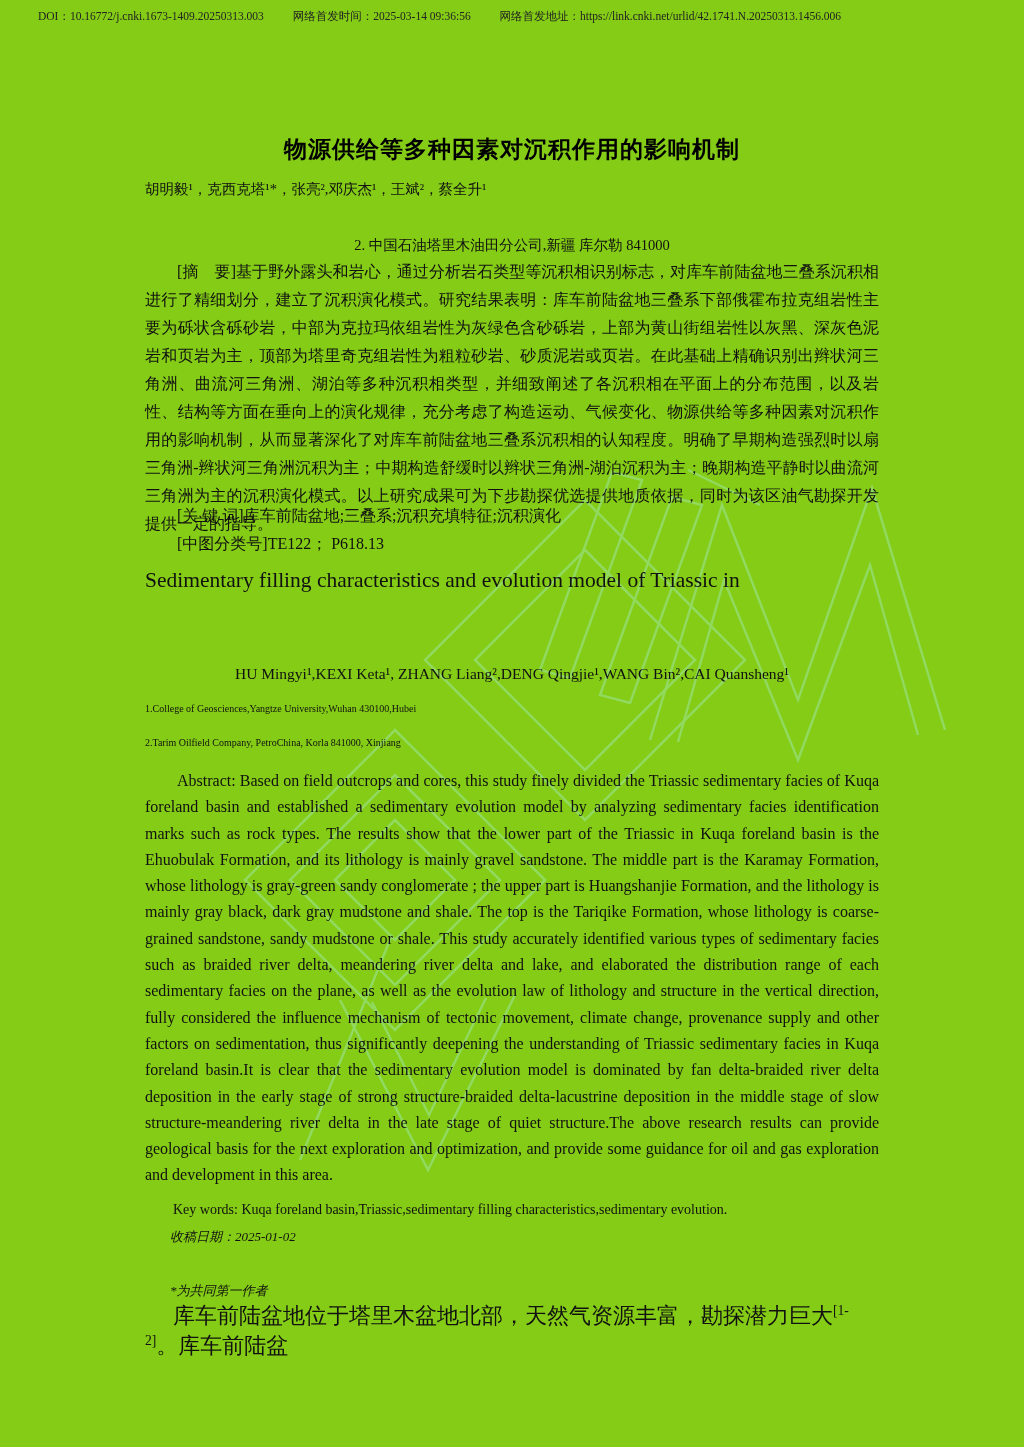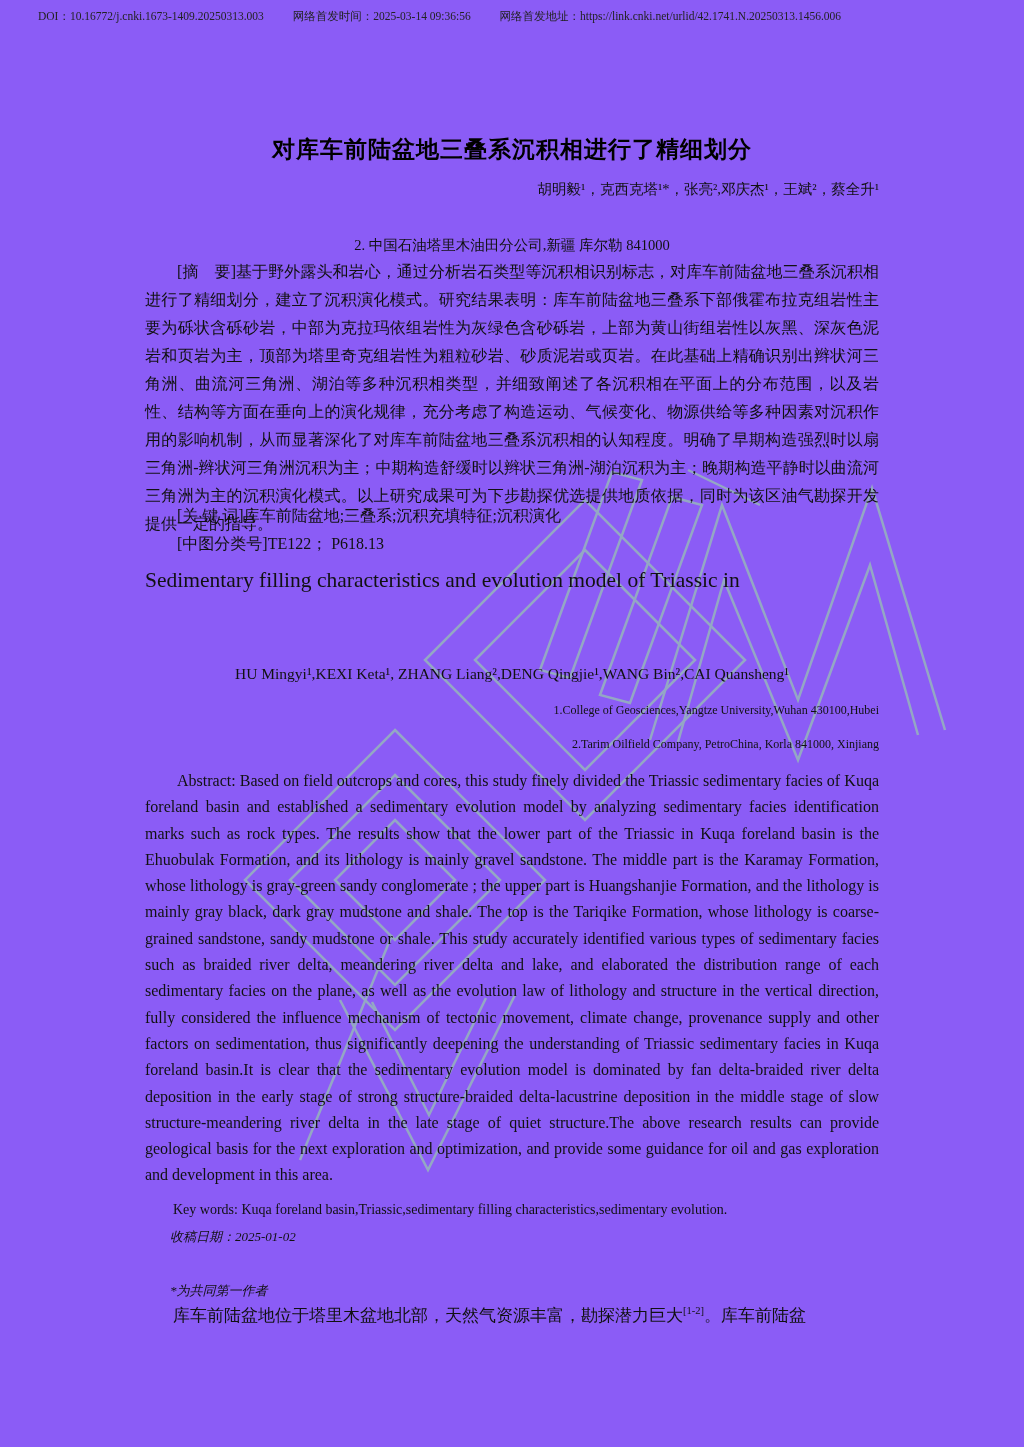--- a/index.html
+++ b/index.html
@@ -1,44 +1,44 @@
 <!DOCTYPE html>
 <html><head>
 <meta charset="utf-8">
 <style>
   html,body { margin:0; padding:0; background:#ffffff; }
   .page {
     position:relative; width:1024px; height:1447px; margin:0 auto;
-    background:#8b5cf6; overflow:hidden; color:#111;
+    background:#84cc16; overflow:hidden; color:#111;
     font-family:"Liberation Serif", serif;
   }
   .hdr {
     position:absolute; top:9px; left:38px; right:20px;
     font-size:11.5px; color:#222; white-space:nowrap;
     font-family:"Liberation Serif", serif;
   }
   .hdr span { margin-right:26px; }
   .wm { position:absolute; left:0; top:0; z-index:1; pointer-events:none; }
   .content { position:absolute; left:145px; top:0; width:734px; height:100%; z-index:2; }
   .blk { position:absolute; left:0; width:734px; }
   .title-zh {
     text-align:center; font-size:23px; font-weight:bold; letter-spacing:1px;
     font-family:"Liberation Sans", sans-serif; color:#000;
   }
-  .authors-zh { text-align:right; font-size:14.5px; }
+  .authors-zh { text-align:left; font-size:14.5px; }
   .affil-zh { text-align:center; font-size:14.5px; }
   .abs-zh { font-size:16px; line-height:28px; text-align:justify; text-indent:2em; }
   .kw-zh, .clc { font-size:16px; text-indent:2em; }
   .title-en { text-align:left; font-size:21.5px; }
   .authors-en { text-align:center; font-size:15.5px; }
-  .affil-en { text-align:right; font-size:12px; }
+  .affil-en { text-align:left; font-size:10px; }
   .abs-en { font-size:16px; line-height:26.3px; text-align:justify; text-indent:2em; }
   .kw-en { font-size:14px; line-height:26.3px; text-indent:2em; margin-top:8px; }
   .fn { font-size:13px; margin-left:25px;font-style:italic; }
-  .body-p { font-size:17px; line-height:30px; text-indent:28px; }
+  .body-p { font-size:22px; line-height:30px; text-indent:28px; }
   .sup { vertical-align:super; font-size:0.62em; line-height:0; }
 </style>
 </head>
 <body>
 
 <div class="page">
 
   <svg class="wm" width="1024" height="1447" viewBox="0 0 1024 1447">
     <g fill="none" stroke-width="2.5" opacity="0.55" stroke="#9ce59c">
 
@@ -64,21 +64,21 @@
   </svg>
 
   <div class="hdr">
     <span>DOI：10.16772/j.cnki.1673-1409.20250313.003</span>
     <span>网络首发时间：2025-03-14 09:36:56</span>
     <span>网络首发地址：https://link.cnki.net/urlid/42.1741.N.20250313.1456.006</span>
   </div>
 
   <div class="content">
 
-    <div class="blk title-zh" style="top:134px">对库车前陆盆地三叠系沉积相进行了精细划分</div>
+    <div class="blk title-zh" style="top:134px">物源供给等多种因素对沉积作用的影响机制</div>
 
     <div class="blk authors-zh" style="top:180px">胡明毅¹，克西克塔¹*，张亮²,邓庆杰¹，王斌²，蔡全升¹</div>
 
 
     <div class="blk affil-zh" style="top:236px">2. 中国石油塔里木油田分公司,新疆 库尔勒 841000</div>
 
     <div class="blk abs-zh" style="top:258px">[摘　要]基于野外露头和岩心，通过分析岩石类型等沉积相识别标志，对库车前陆盆地三叠系沉积相进行了精细划分，建立了沉积演化模式。研究结果表明：库车前陆盆地三叠系下部俄霍布拉克组岩性主要为砾状含砾砂岩，中部为克拉玛依组岩性为灰绿色含砂砾岩，上部为黄山街组岩性以灰黑、深灰色泥岩和页岩为主，顶部为塔里奇克组岩性为粗粒砂岩、砂质泥岩或页岩。在此基础上精确识别出辫状河三角洲、曲流河三角洲、湖泊等多种沉积相类型，并细致阐述了各沉积相在平面上的分布范围，以及岩性、结构等方面在垂向上的演化规律，充分考虑了构造运动、气候变化、物源供给等多种因素对沉积作用的影响机制，从而显著深化了对库车前陆盆地三叠系沉积相的认知程度。明确了早期构造强烈时以扇三角洲-辫状河三角洲沉积为主；中期构造舒缓时以辫状三角洲-湖泊沉积为主；晚期构造平静时以曲流河三角洲为主的沉积演化模式。以上研究成果可为下步勘探优选提供地质依据，同时为该区油气勘探开发提供一定的指导。</div>
 
     <div class="blk kw-zh" style="top:506px">[关 键 词]库车前陆盆地;三叠系;沉积充填特征;沉积演化</div>
 

